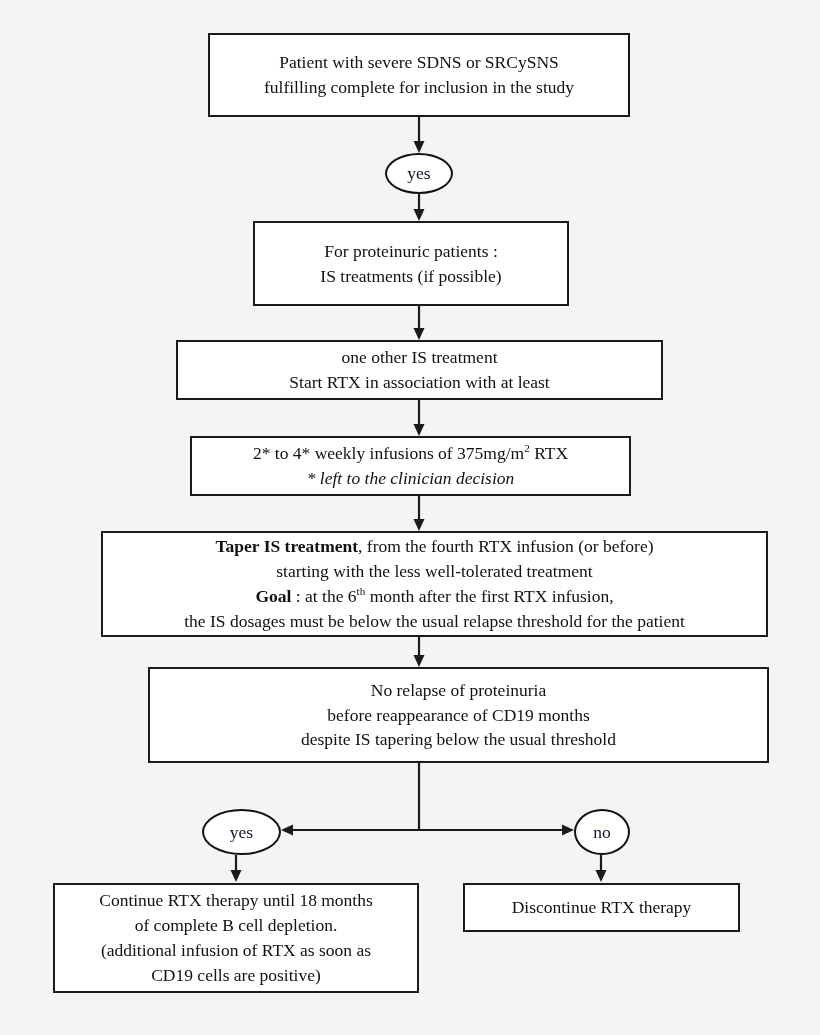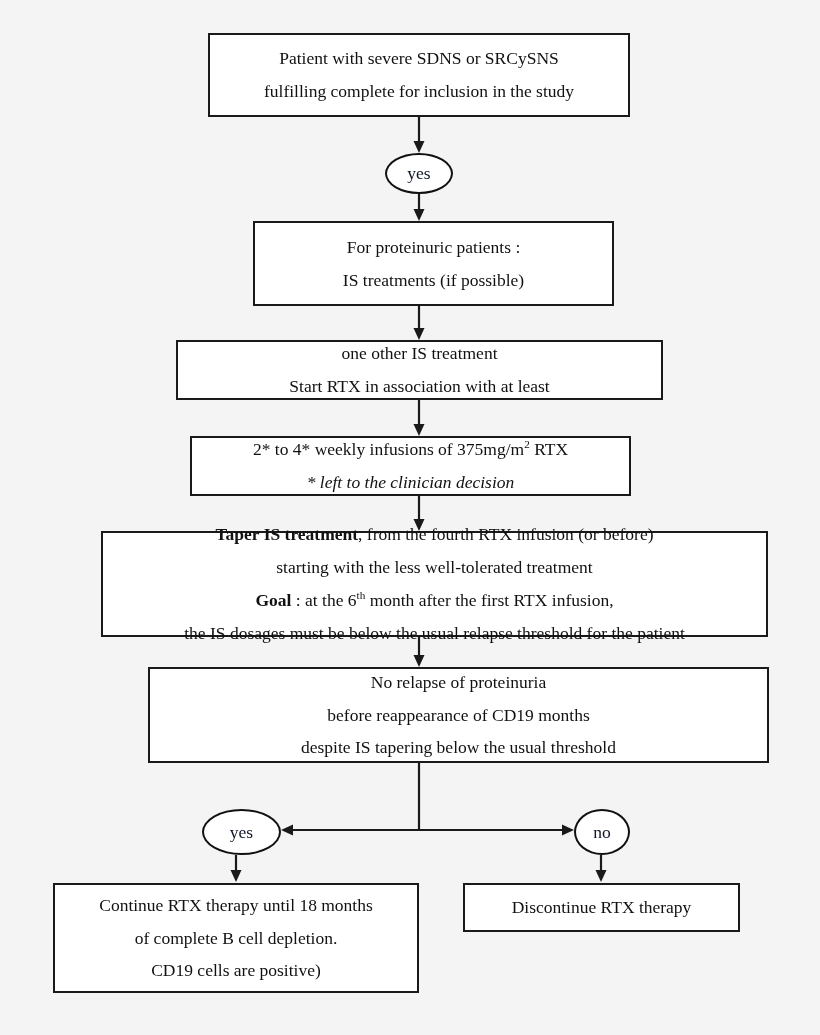--- a/index.html
+++ b/index.html
@@ -27,21 +27,20 @@
     background: #ffffff;
     border: 2.5px solid #1a1a1a;
     display: flex;
     flex-direction: column;
     align-items: center;
     justify-content: center;
     text-align: center;
     color: #111111;
     font-size: 17.5px;
     line-height: 1.42;
-    gap: 8px;
   }
   .node-box .line {
     display: block;
     white-space: nowrap;
   }
   .b { font-weight: bold; }
   .it { font-style: italic; }
   sup {
     font-size: 0.64em;
     vertical-align: super;
@@ -118,21 +117,21 @@
 
   <div class="node-box" style="left:208px; top:33px; width:422px; height:84px;">
     <span class="line">Patient with severe SDNS or SRCySNS</span>
     <span class="line">fulfilling complete for inclusion in the study</span>
   </div>
 
   <div class="ellipse" style="left:385px; top:153px; width:68px; height:41px;">
     <span>yes</span>
   </div>
 
-  <div class="node-box" style="left:253px; top:221px; width:361px; height:85px;">
+  <div class="node-box" style="left:253px; top:221px; width:316px; height:85px;">
     <span class="line">For proteinuric patients :</span>
     <span class="line">IS treatments (if possible)</span>
   </div>
 
   <div class="node-box" style="left:176px; top:340px; width:487px; height:60px;">
     <span class="line">one other IS treatment</span>
     <span class="line">Start RTX in association with at least</span>
   </div>
 
   <div class="node-box" style="left:190px; top:436px; width:441px; height:60px;">
@@ -163,20 +162,21 @@
     <span>yes</span>
   </div>
 
   <div class="ellipse" style="left:574px; top:809px; width:56px; height:46px;">
     <span>no</span>
   </div>
 
   <div class="node-box" style="left:53px; top:883px; width:366px; height:110px;">
     <span class="line">Continue RTX therapy until 18 months</span>
     <span class="line">of complete B cell depletion.</span>
+    <span class="line">(additional infusion of RTX as soon as</span>
     <span class="line">CD19 cells are positive)</span>
   </div>
 
   <div class="node-box" style="left:463px; top:883px; width:277px; height:49px;">
     <span class="line">Discontinue RTX therapy</span>
   </div>
 
 </div>
 
 </body></html>

